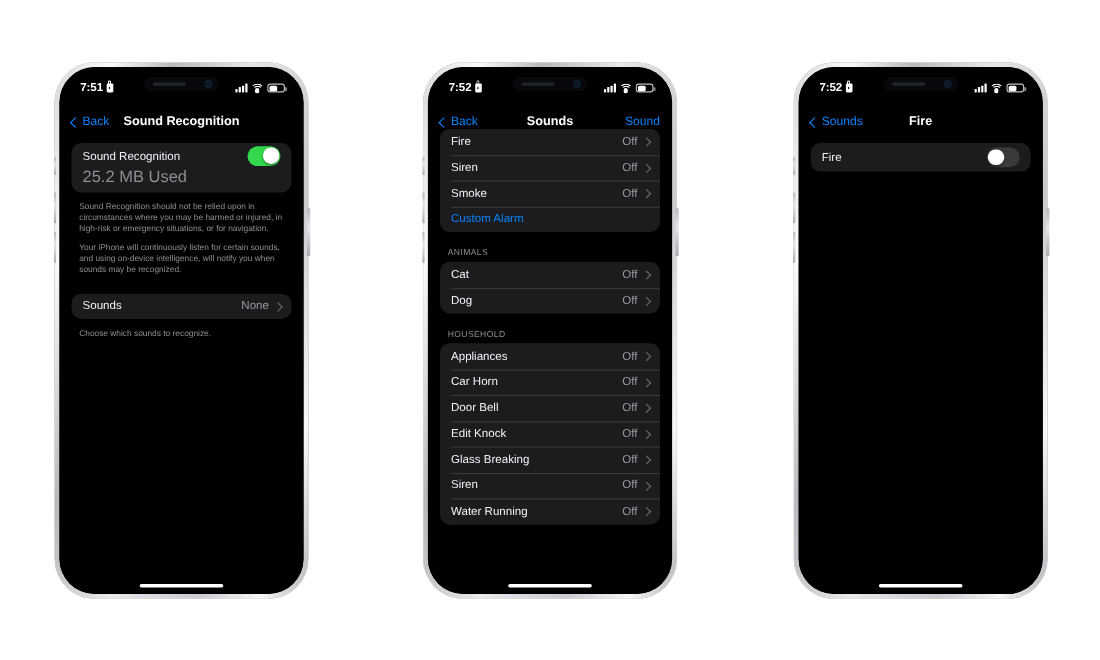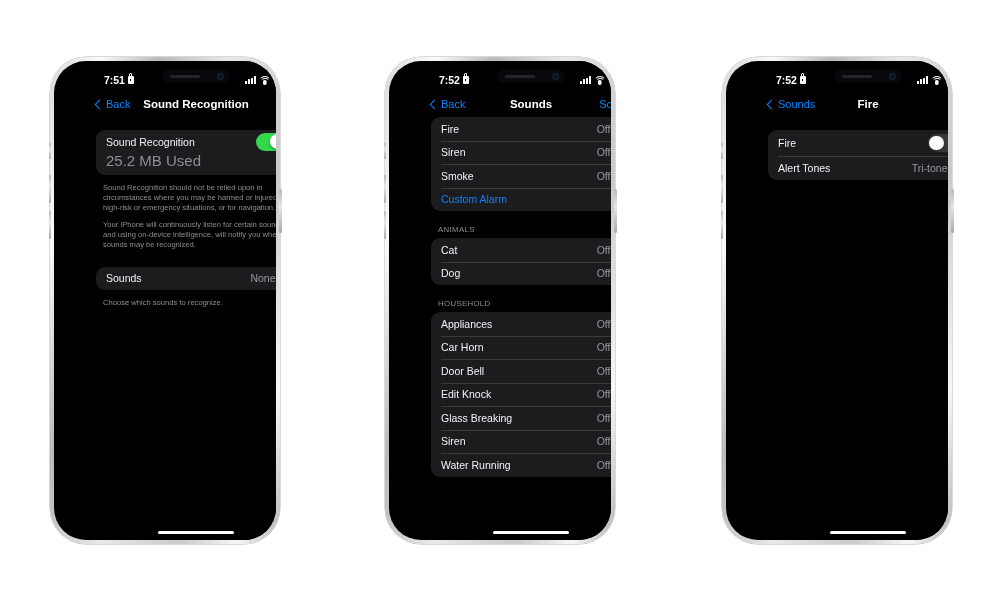--- a/index.html
+++ b/index.html
@@ -41,21 +41,20 @@
     overflow: hidden;
   }
   .screen {
     position: absolute;
     left: 0; top: 0;
     width: 222px;
     height: 479px;
     border-radius: 32px;
     background: #000000;
     overflow: hidden;
-    margin-left: 31px;
   }
 
   
   .btn-side {
     position: absolute;
     background: linear-gradient(180deg,#b6b6bb,#e6e6ea 40%,#a9a9ae);
     border-radius: 2px;
   }
   .btn-silence { left: -1.5px; top: 86px; width: 2.5px; height: 16px; }
   .btn-volup   { left: -1.5px; top: 118px; width: 2.5px; height: 28px; }
@@ -200,21 +199,21 @@
     width: 7px;
   }
 
   
   .navbar {
     position: absolute;
     left: 0; top: 30px;
     width: 222px;
     height: 26px;
     display: flex;
-    align-items: center;
+    align-items: flex-end;
     padding: 0 11px;
     box-sizing: border-box;
   }
   .nav-back {
     display: flex;
     align-items: center;
     gap: 2px;
     color: #0a84ff;
     font-size: 11px;
     flex: 0 0 auto;
@@ -611,25 +610,20 @@
 
         <div class="content">
           <div style="height:13px"></div>
           <div class="group">
             <div class="row" style="min-height:26px">
               <span class="row-label">Fire</span>
               <span class="toggle">
                   <span class="knob"></span>
                 </span>
             </div>
-            <div class="row">
-              <span class="row-label">Alert Tones</span>
-              <span class="row-value">Tri-tone</span>
-              <span class="chev-right"></span>
-            </div>
           </div>
         </div>
 
         <div class="home-indicator"></div>
       </div>
     </div>
   </div>
 
 </div>
 

